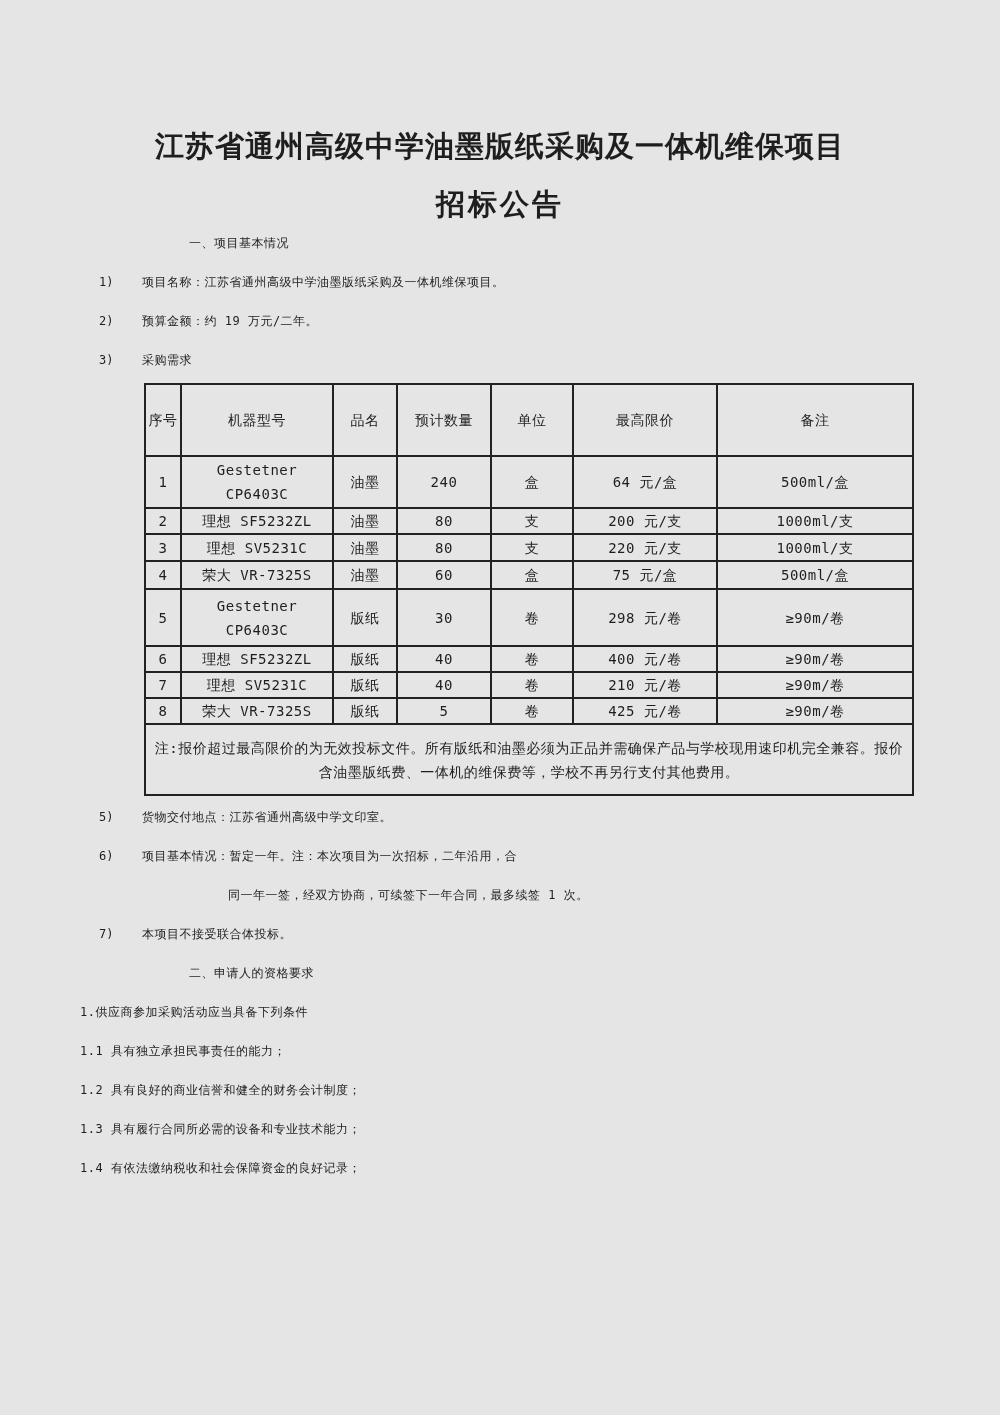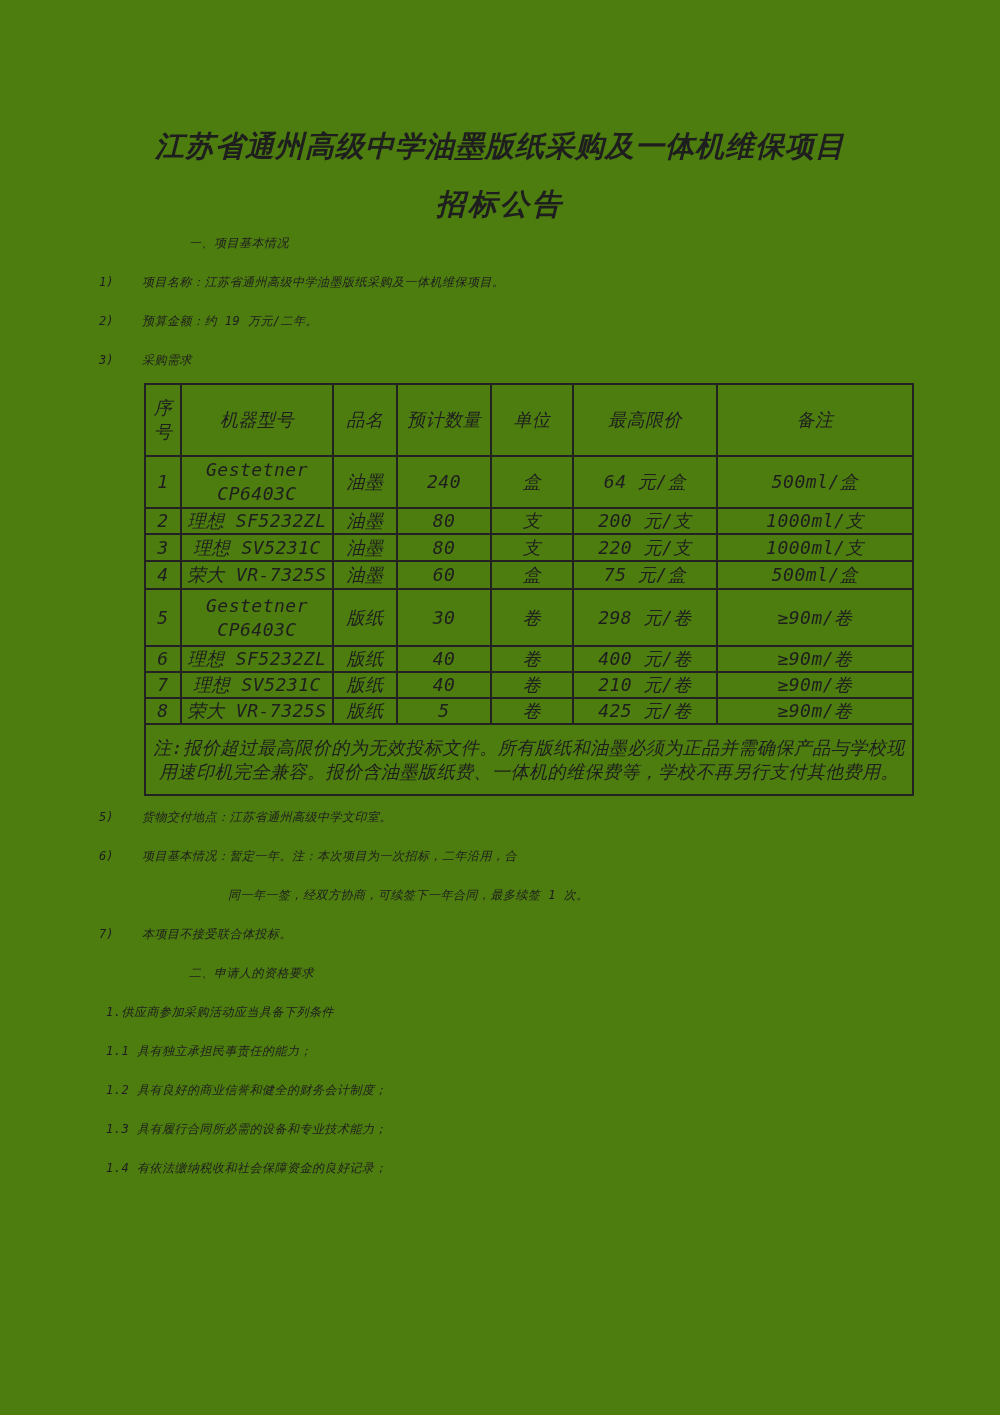--- a/index.html
+++ b/index.html
@@ -11,22 +11,21 @@
     width: 1000px;
     height: 1415px;
     color: #1e1e1e;
     font-family: "DejaVu Sans Mono", "DejaVu Sans", serif;
     overflow: hidden;
   }
   .doc {
     position: relative;
     width: 1000px;
     height: 1415px;
-    background: #4d7c0f;
-    font-style: italic;
+    background: #e5e5e5;
   }
   .title-line {
     text-align: center;
     font-size: 29px;
     font-weight: 700;
     line-height: 40px;
     letter-spacing: 1px;
     white-space: nowrap;
   }
   .title-line.first { padding-top: 126px; }
@@ -40,28 +39,28 @@
     letter-spacing: 0.5px;
   }
   .heading { padding-left: 189px; }
   .num-item { padding-left: 99px; }
   .num-item .num {
     display: inline-block;
     width: 43px;
     letter-spacing: 0;
   }
   .cont-line { padding-left: 228px; }
-  .sub-item { padding-left: 106px; }
+  .sub-item { padding-left: 80px; }
 
   table.req {
     margin: 3px 0 2px 144px;
     width: 768px;
     border-collapse: collapse;
     table-layout: fixed;
-    font-size: 18px;
+    font-size: 14px;
     color: #1e1e1e;
   }
   table.req td {
     border: 2px solid #222222;
     text-align: center;
     vertical-align: middle;
     padding: 0 2px;
     line-height: 24px;
     overflow: hidden;
     letter-spacing: 0.5px;

